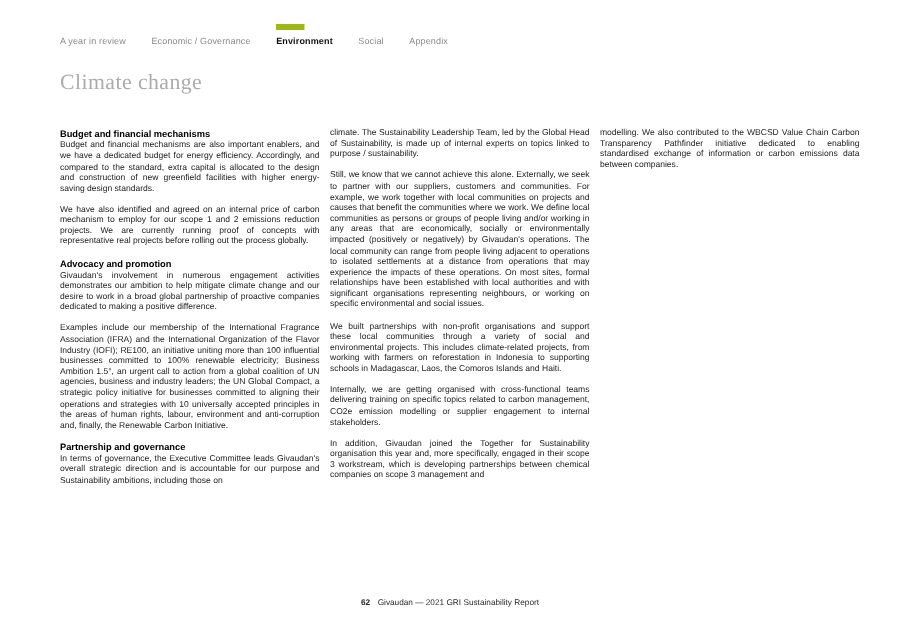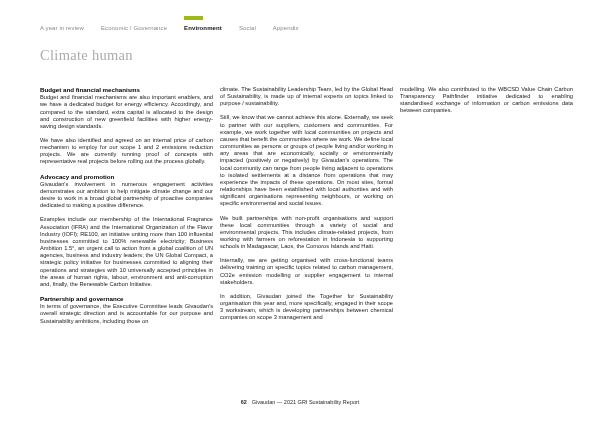--- a/index.html
+++ b/index.html
@@ -108,21 +108,21 @@
   <span class="nav-item">A year in review</span>
   <span class="nav-item">Economic / Governance</span>
   <span class="nav-item active">
     <span class="active-bar"></span>
     <span>Environment</span>
   </span>
   <span class="nav-item">Social</span>
   <span class="nav-item">Appendix</span>
 </nav>
 
-<h1 class="page-title">Climate human</h1>
+<h1 class="page-title">Climate change</h1>
 
 <div class="columns">
 
   <div class="col">
     <h3>Budget and financial mechanisms</h3>
     <p>Budget and financial mechanisms are also important enablers, and we have a dedicated budget for energy efficiency. Accordingly, and compared to the standard, extra capital is allocated to the design and construction of new greenfield facilities with higher energy-saving design standards.</p>
     <p>We have also identified and agreed on an internal price of carbon mechanism to employ for our scope 1 and 2 emissions reduction projects. We are currently running proof of concepts with representative real projects before rolling out the process globally.</p>
     <h3 class="mid">Advocacy and promotion</h3>
     <p>Givaudan's involvement in numerous engagement activities demonstrates our ambition to help mitigate climate change and our desire to work in a broad global partnership of proactive companies dedicated to making a positive difference.</p>
     <p>Examples include our membership of the International Fragrance Association (IFRA) and the International Organization of the Flavor Industry (IOFI); RE100, an initiative uniting more than 100 influential businesses committed to 100% renewable electricity; Business Ambition 1.5°, an urgent call to action from a global coalition of UN agencies, business and industry leaders; the UN Global Compact, a strategic policy initiative for businesses committed to aligning their operations and strategies with 10 universally accepted principles in the areas of human rights, labour, environment and anti-corruption and, finally, the Renewable Carbon Initiative.</p>

